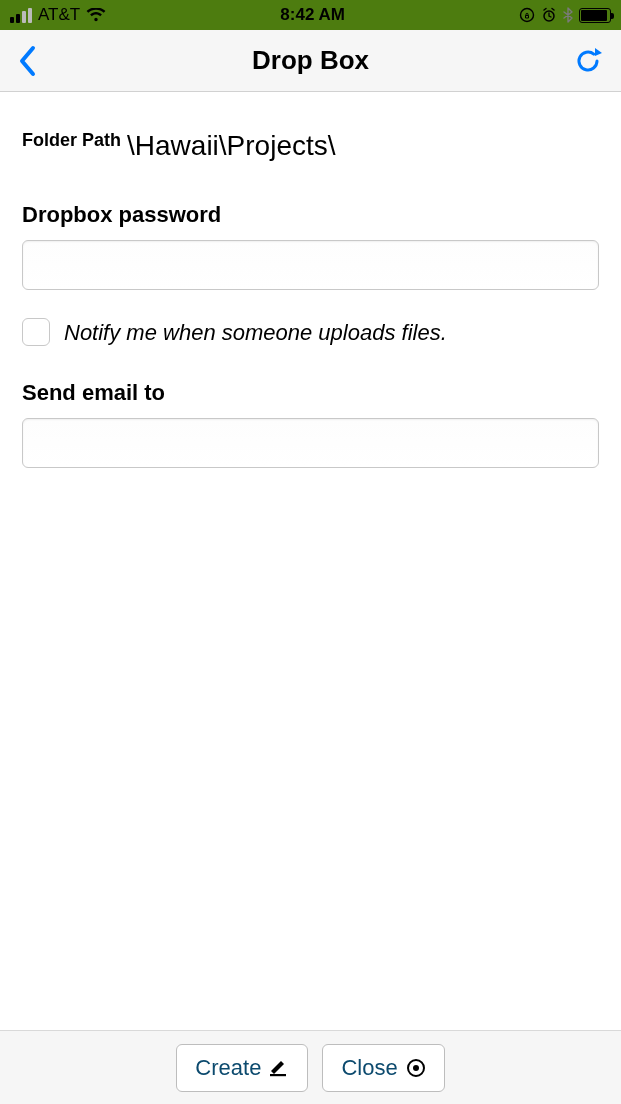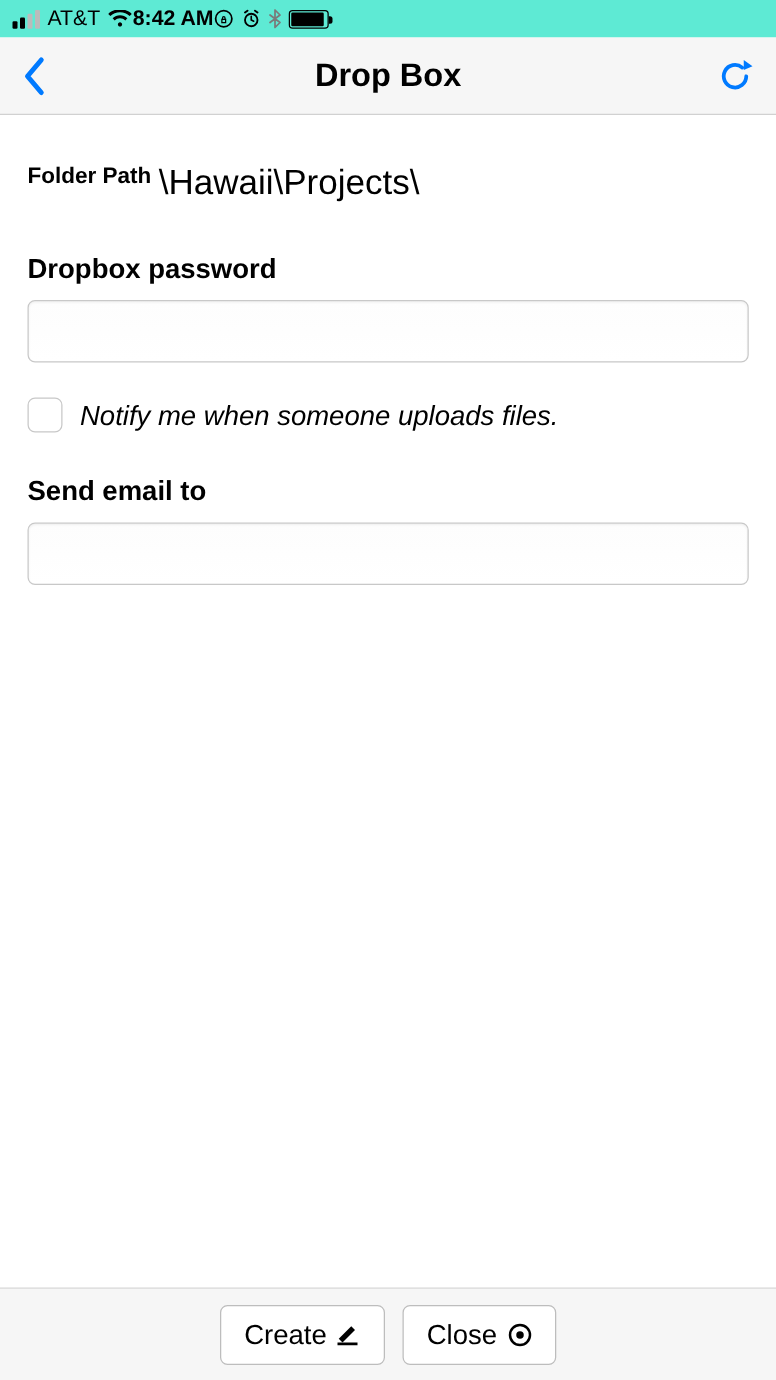--- a/index.html
+++ b/index.html
@@ -7,23 +7,24 @@
       width: 621px;
       height: 1104px;
       font-family: -apple-system, "Helvetica Neue", Helvetica, Arial, sans-serif;
       background: #fff;
       overflow: hidden;
       position: relative;
     }
     
     .status-bar {
       height: 30px;
-      background: #5eead4;
-      display: flex;
-      align-items: center;
+      background: #4d7c0f;
+      display: flex;
+      align-items: center;
+      justify-content: space-between;
       padding: 0 10px;
       font-size: 17px;
       font-weight: 500;
       color: #000;
     }
     .status-left, .status-right { display: flex; align-items: center; gap: 6px; }
     .status-center { font-weight: 600; }
     .signal-bars { display: flex; align-items: flex-end; gap: 2px; }
     .signal-bars span { width: 4px; background: #000; border-radius: 1px; }
     .signal-bars span:nth-child(1){height:6px;}
@@ -123,21 +124,21 @@
     }
     .btn {
       background: #fff;
       border: 1px solid #bdbdbd;
       border-radius: 6px;
       font-size: 22px;
       padding: 10px 18px;
       display: inline-flex;
       align-items: center;
       gap: 8px;
-      color: #000000;
+      color: #0c4a6e;
       cursor: pointer;
     }
     .btn svg { display:block; }
   </style>
 </head>
 <body>
 
 <div class="status-bar">
   <div class="status-left">
     <span class="signal-bars">

